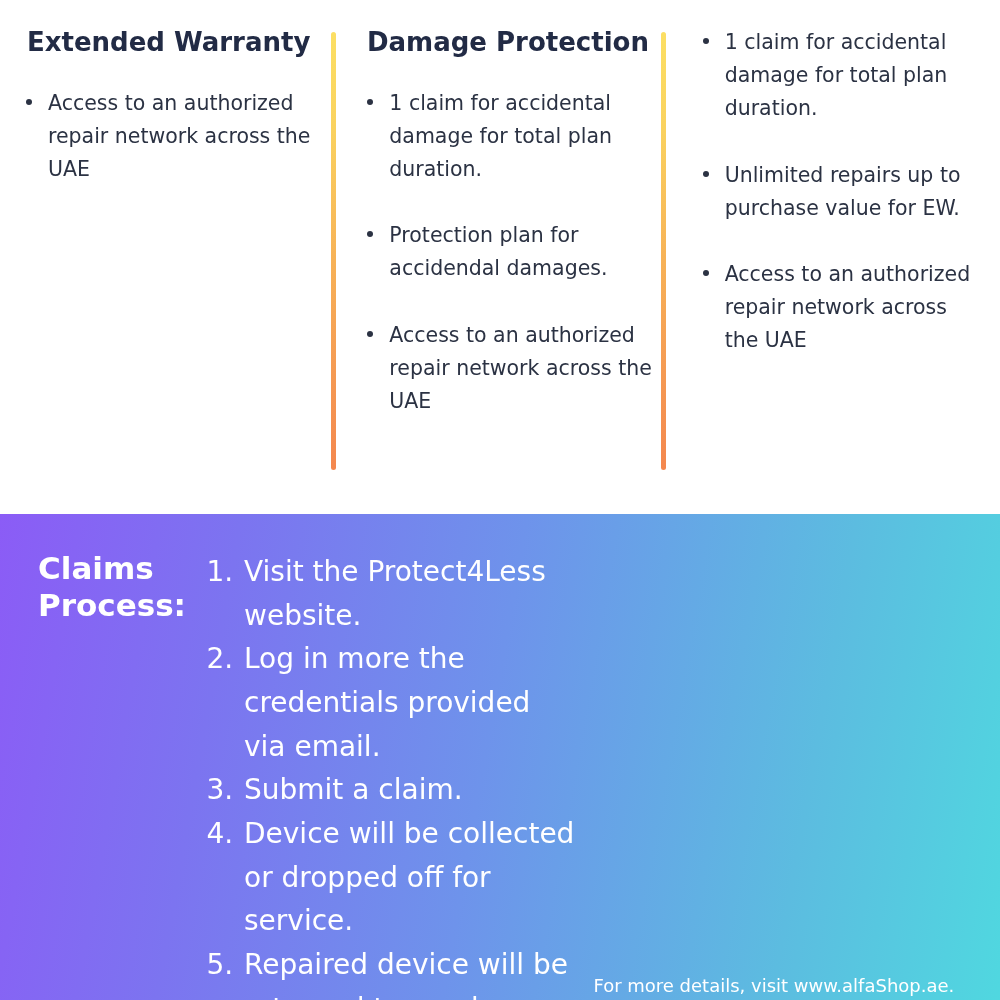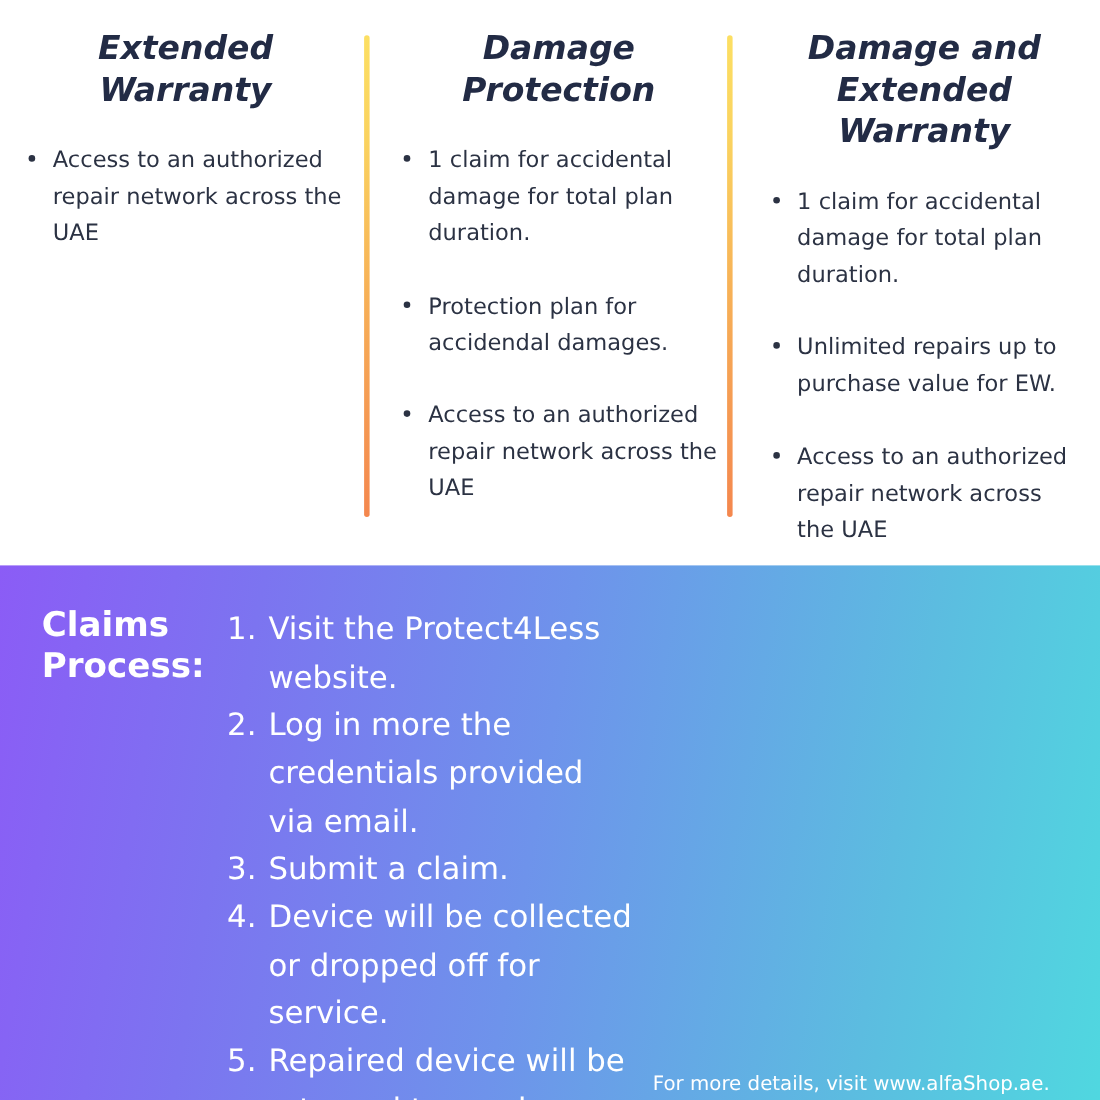--- a/index.html
+++ b/index.html
@@ -60,26 +60,25 @@
     flex: 1 1 33.33%;
     position: relative;
     box-sizing: border-box;
     padding: 26px 18px 0 22px;
   }
   .column.col-2 { padding-left: 30px; padding-right: 14px; }
   .column.col-3 { padding-left: 32px; padding-right: 18px; }
 
   .col-head {
     color: #222B45;
-    font-size: 30px;
+    font-size: 26px;
     font-weight: bold;
     line-height: 1.25;
     text-align: center;
     margin: 0 0 28px 0;
-    font-style: italic;
   }
   .bullet-list {
     list-style: none;
     margin: 0;
     padding: 0;
   }
   .bullet-item {
     position: relative;
     padding-left: 26px;
     margin-bottom: 33px;
@@ -168,21 +167,20 @@
     <div class="column col-2">
       <h2 class="col-head">Damage Protection</h2>
       <ul class="bullet-list">
         <li class="bullet-item">1 claim for accidental damage for total plan duration.</li>
         <li class="bullet-item">Protection plan for accidendal damages.</li>
         <li class="bullet-item">Access to an authorized repair network across the UAE</li>
       </ul>
     </div>
 
     <div class="column col-3">
-      <h2 class="col-head">Damage and Extended Warranty</h2>
       <ul class="bullet-list">
         <li class="bullet-item">1 claim for accidental damage for total plan duration.</li>
         <li class="bullet-item">Unlimited repairs up to purchase value for EW.</li>
         <li class="bullet-item">Access to an authorized repair network across the UAE</li>
       </ul>
     </div>
 
     <div class="divider d1"></div>
     <div class="divider d2"></div>
   </div>

